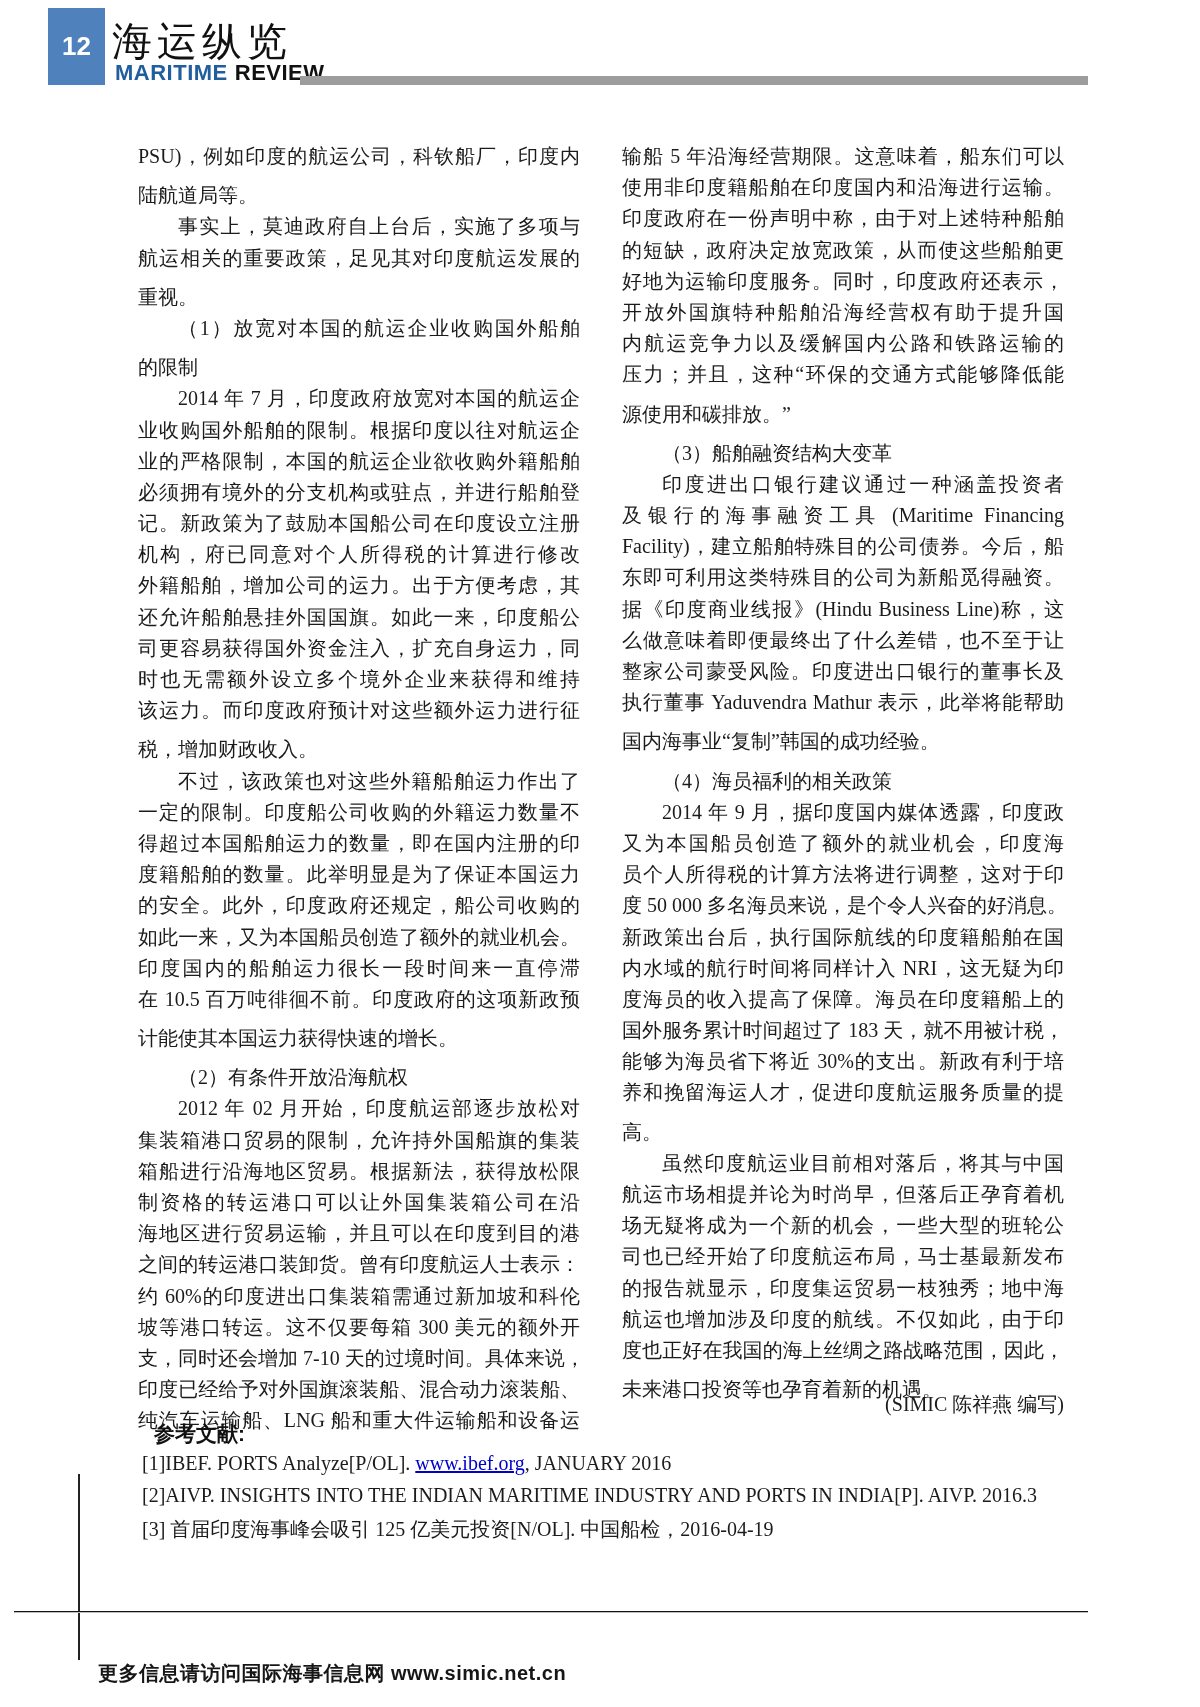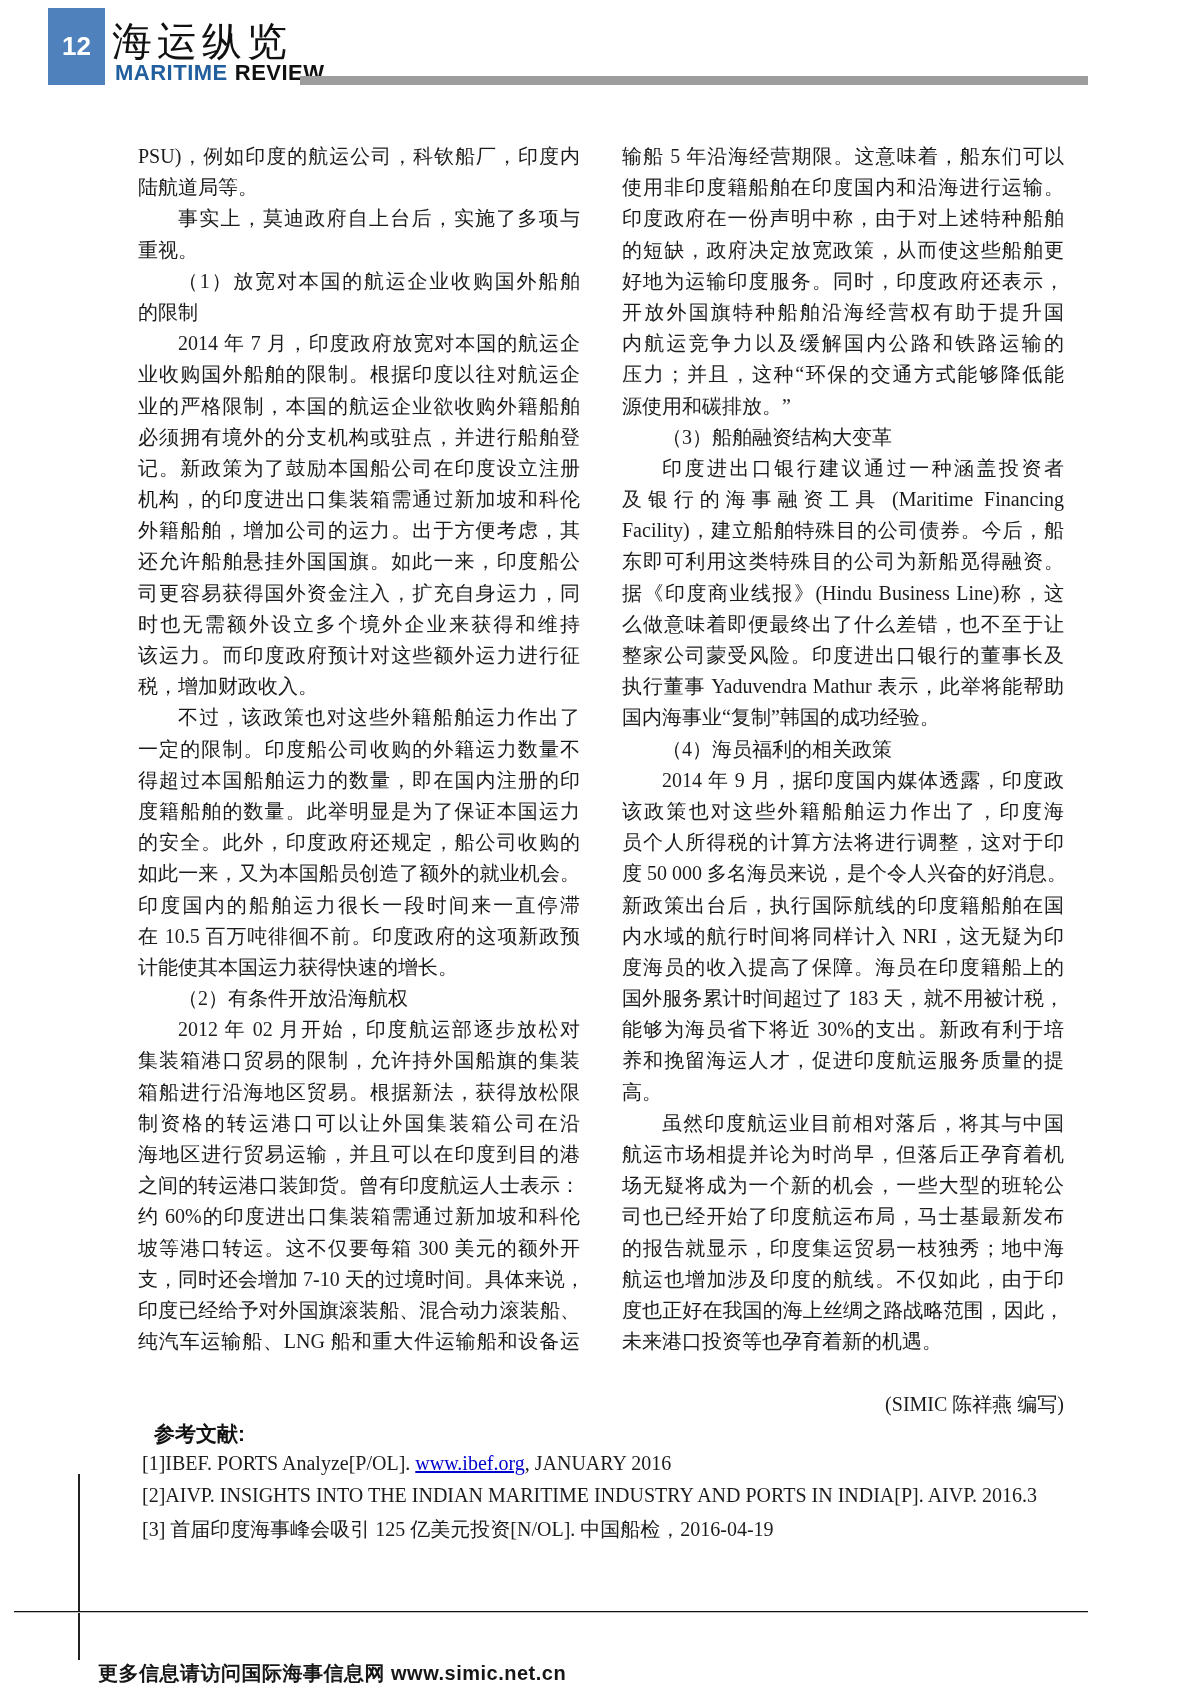--- a/index.html
+++ b/index.html
@@ -53,21 +53,21 @@
     font-size:20px;color:var(--text);
   }
   .col-left{left:138px;}
   .col-right{left:622px;}
   .tl{
     height:31.2px;line-height:31.2px;
     text-align:justify;text-align-last:justify;
     overflow:hidden;white-space:nowrap;
   }
   .tl.ind{text-indent:40px;}
-  .tl.end{text-align-last:left;}
+  .tl.end{text-align-last:left;margin-top:8px;}
   .signature{
     position:absolute;left:622px;top:1389px;width:442px;
     font-size:20px;line-height:31.2px;text-align:right;
     color:var(--text);
   }
 
   
   .ref-label{
     position:absolute;left:138px;top:1420px;
     font-family:"Liberation Sans","DejaVu Sans",sans-serif;
@@ -111,29 +111,30 @@
       <span class="en-blue">MARITIME</span><span class="en-black">REVIEW</span>
     </div>
     <div class="header-rule"></div>
   </header>
 
   <main>
     <div class="col col-left" id="col-left">
         <div class="tl">PSU)，例如印度的航运公司，科钦船厂，印度内</div>
         <div class="tl end">陆航道局等。</div>
         <div class="tl ind">事实上，莫迪政府自上台后，实施了多项与</div>
+        <div class="tl">航运相关的重要政策，足见其对印度航运发展的</div>
         <div class="tl end">重视。</div>
         <div class="tl ind">（1）放宽对本国的航运企业收购国外船舶</div>
         <div class="tl end">的限制</div>
         <div class="tl ind">2014 年 7 月，印度政府放宽对本国的航运企</div>
         <div class="tl">业收购国外船舶的限制。根据印度以往对航运企</div>
         <div class="tl">业的严格限制，本国的航运企业欲收购外籍船舶</div>
         <div class="tl">必须拥有境外的分支机构或驻点，并进行船舶登</div>
         <div class="tl">记。新政策为了鼓励本国船公司在印度设立注册</div>
-        <div class="tl">机构，的印度进出口集装箱需通过新加坡和科伦</div>
+        <div class="tl">机构，府已同意对个人所得税的计算进行修改</div>
         <div class="tl">外籍船舶，增加公司的运力。出于方便考虑，其</div>
         <div class="tl">还允许船舶悬挂外国国旗。如此一来，印度船公</div>
         <div class="tl">司更容易获得国外资金注入，扩充自身运力，同</div>
         <div class="tl">时也无需额外设立多个境外企业来获得和维持</div>
         <div class="tl">该运力。而印度政府预计对这些额外运力进行征</div>
         <div class="tl end">税，增加财政收入。</div>
         <div class="tl ind">不过，该政策也对这些外籍船舶运力作出了</div>
         <div class="tl">一定的限制。印度船公司收购的外籍运力数量不</div>
         <div class="tl">得超过本国船舶运力的数量，即在国内注册的印</div>
         <div class="tl">度籍船舶的数量。此举明显是为了保证本国运力</div>
@@ -170,21 +171,21 @@
         <div class="tl">及银行的海事融资工具 (Maritime Financing</div>
         <div class="tl">Facility)，建立船舶特殊目的公司债券。今后，船</div>
         <div class="tl">东即可利用这类特殊目的公司为新船觅得融资。</div>
         <div class="tl">据《印度商业线报》(Hindu Business Line)称，这</div>
         <div class="tl">么做意味着即便最终出了什么差错，也不至于让</div>
         <div class="tl">整家公司蒙受风险。印度进出口银行的董事长及</div>
         <div class="tl">执行董事 Yaduvendra Mathur 表示，此举将能帮助</div>
         <div class="tl end">国内海事业“复制”韩国的成功经验。</div>
         <div class="tl ind end">（4）海员福利的相关政策</div>
         <div class="tl ind">2014 年 9 月，据印度国内媒体透露，印度政</div>
-        <div class="tl">该政策也对这些外籍船舶运力作出了，印度海</div>
+        <div class="tl">又为本国船员创造了额外的就业机会，印度海</div>
         <div class="tl">员个人所得税的计算方法将进行调整，这对于印</div>
         <div class="tl">度 50 000 多名海员来说，是个令人兴奋的好消息。</div>
         <div class="tl">新政策出台后，执行国际航线的印度籍船舶在国</div>
         <div class="tl">内水域的航行时间将同样计入 NRI，这无疑为印</div>
         <div class="tl">度海员的收入提高了保障。海员在印度籍船上的</div>
         <div class="tl">国外服务累计时间超过了 183 天，就不用被计税，</div>
         <div class="tl">能够为海员省下将近 30%的支出。新政有利于培</div>
         <div class="tl">养和挽留海运人才，促进印度航运服务质量的提</div>
         <div class="tl end">高。</div>
         <div class="tl ind">虽然印度航运业目前相对落后，将其与中国</div>

